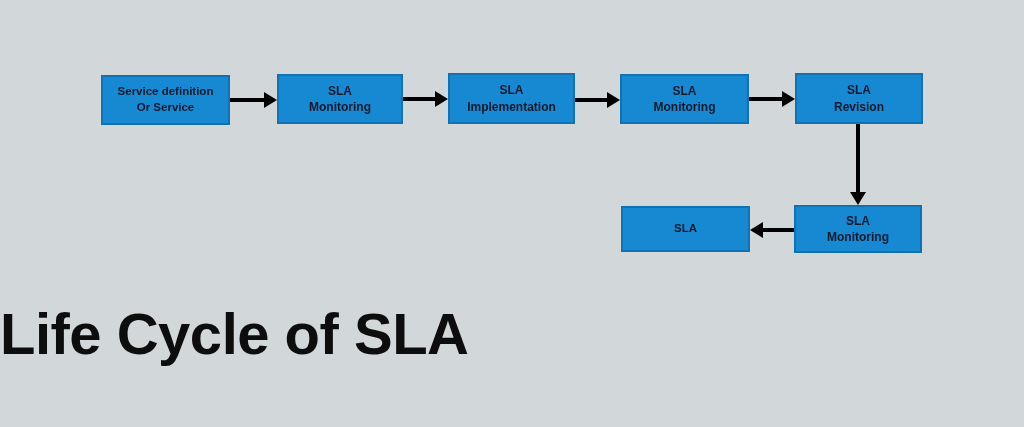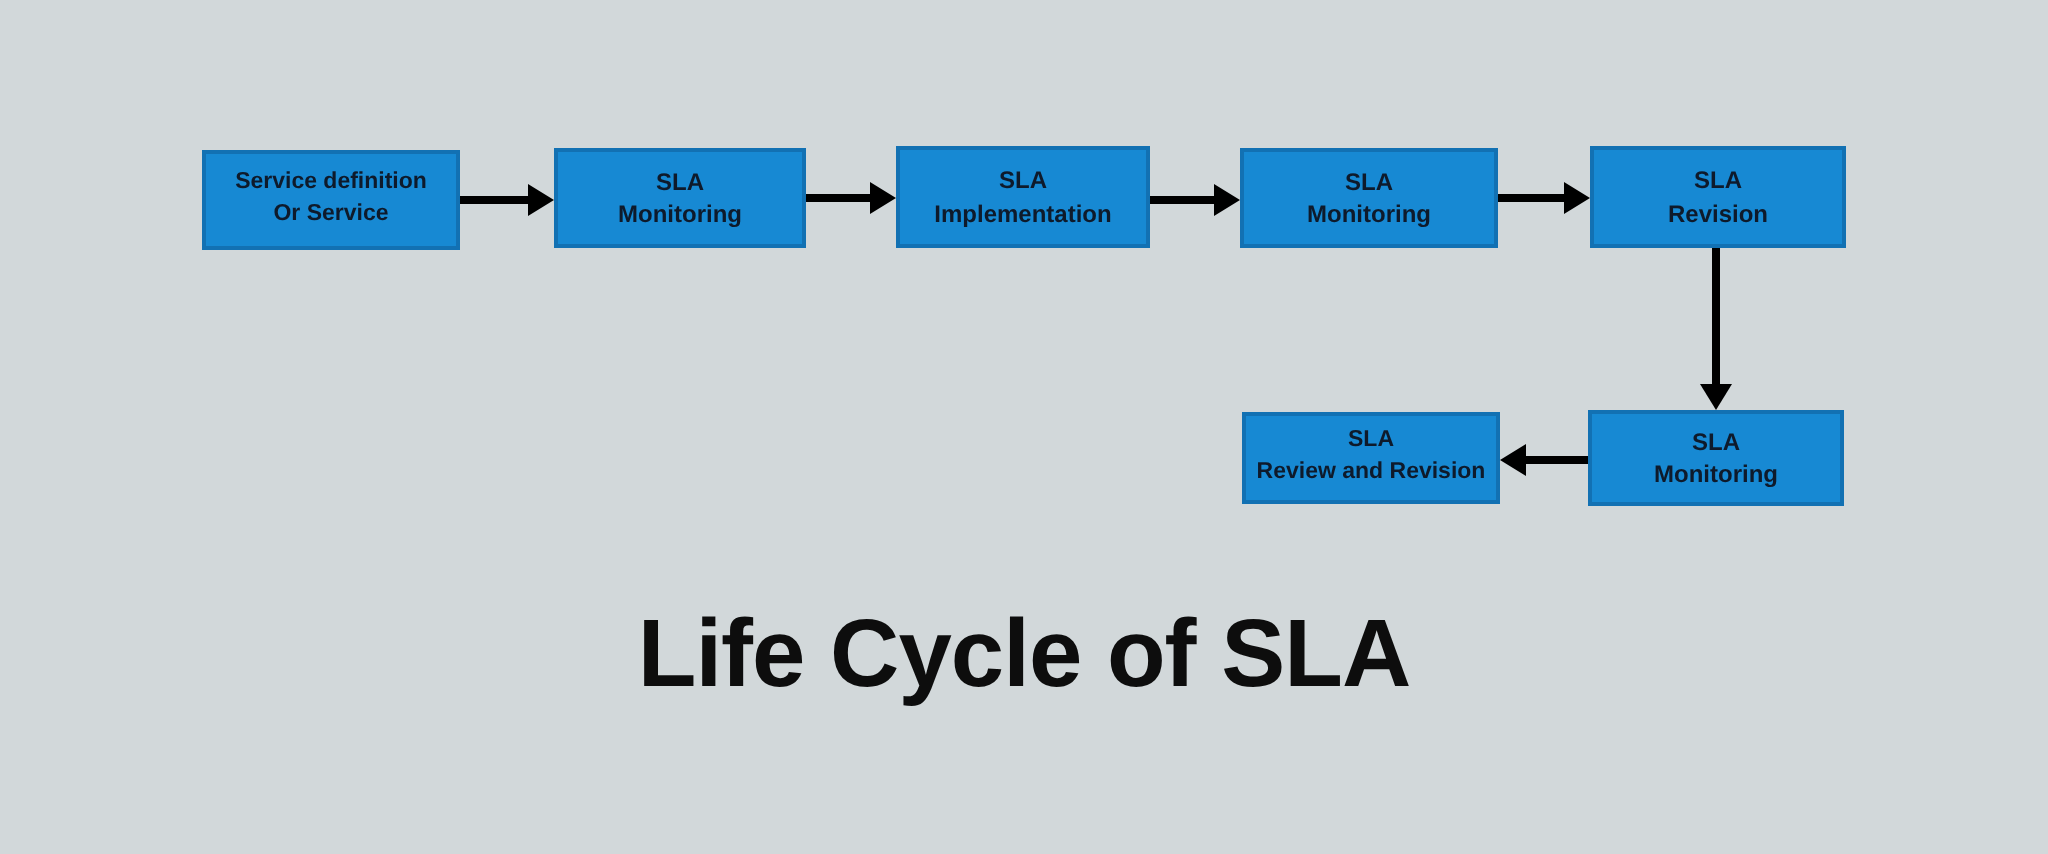--- a/index.html
+++ b/index.html
@@ -71,22 +71,21 @@
   .a1 { left: 230px; top: 92px;  width: 47px; }
   .a2 { left: 403px; top: 91px;  width: 45px; }
   .a3 { left: 575px; top: 92px;  width: 45px; }
   .a4 { left: 749px; top: 91px;  width: 46px; }
   .a5 { left: 850px; top: 124px; height: 81px; }
   .a6 { left: 750px; top: 222px; width: 44px; }
 
   .title {
     position: absolute;
     left: 0; right: 0; top: 300px;
-    text-align: center;
-    font-size: 48px;
+    font-size: 58px;
     font-weight: bold;
     letter-spacing: -0.5px;
     color: var(--title-text);
   }
 </style>
 </head>
 <body>
 
 <div class="canvas">
 
@@ -110,21 +109,20 @@
     <span>Monitoring</span>
   </div>
 
   <div class="node n5">
     <span>SLA</span>
     <span>Revision</span>
   </div>
 
   <div class="node n6">
     <span>SLA</span>
-    <span>Review and Revision</span>
   </div>
 
   <div class="node n7">
     <span>SLA</span>
     <span>Monitoring</span>
   </div>
 
   <div class="arrow right a1">
     <span class="shaft"></span>
     <span class="head"></span>

